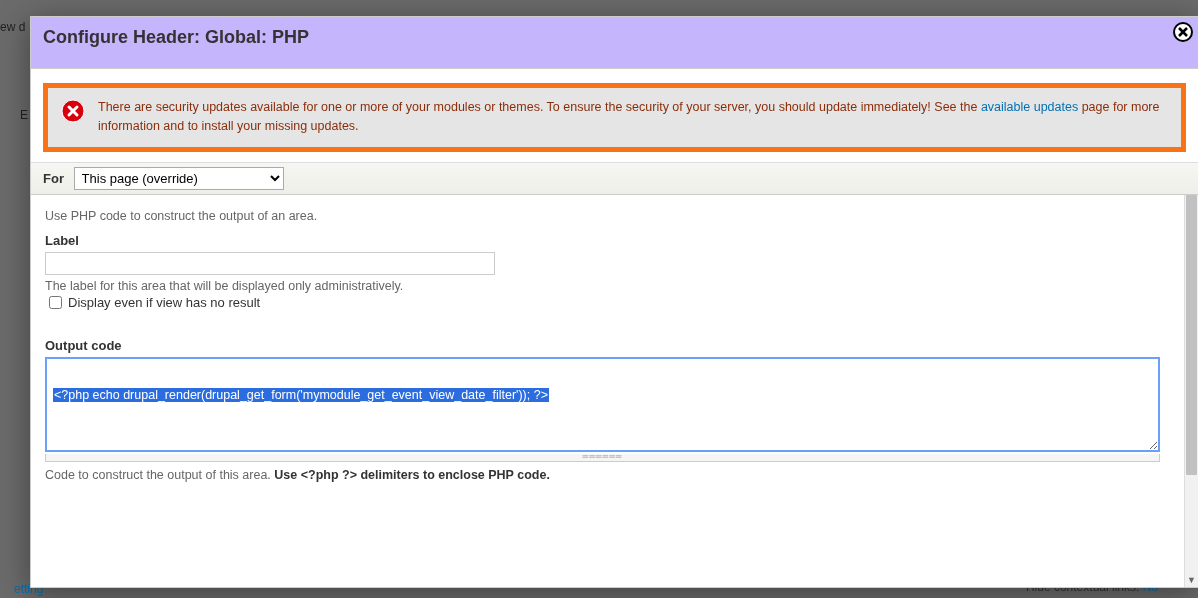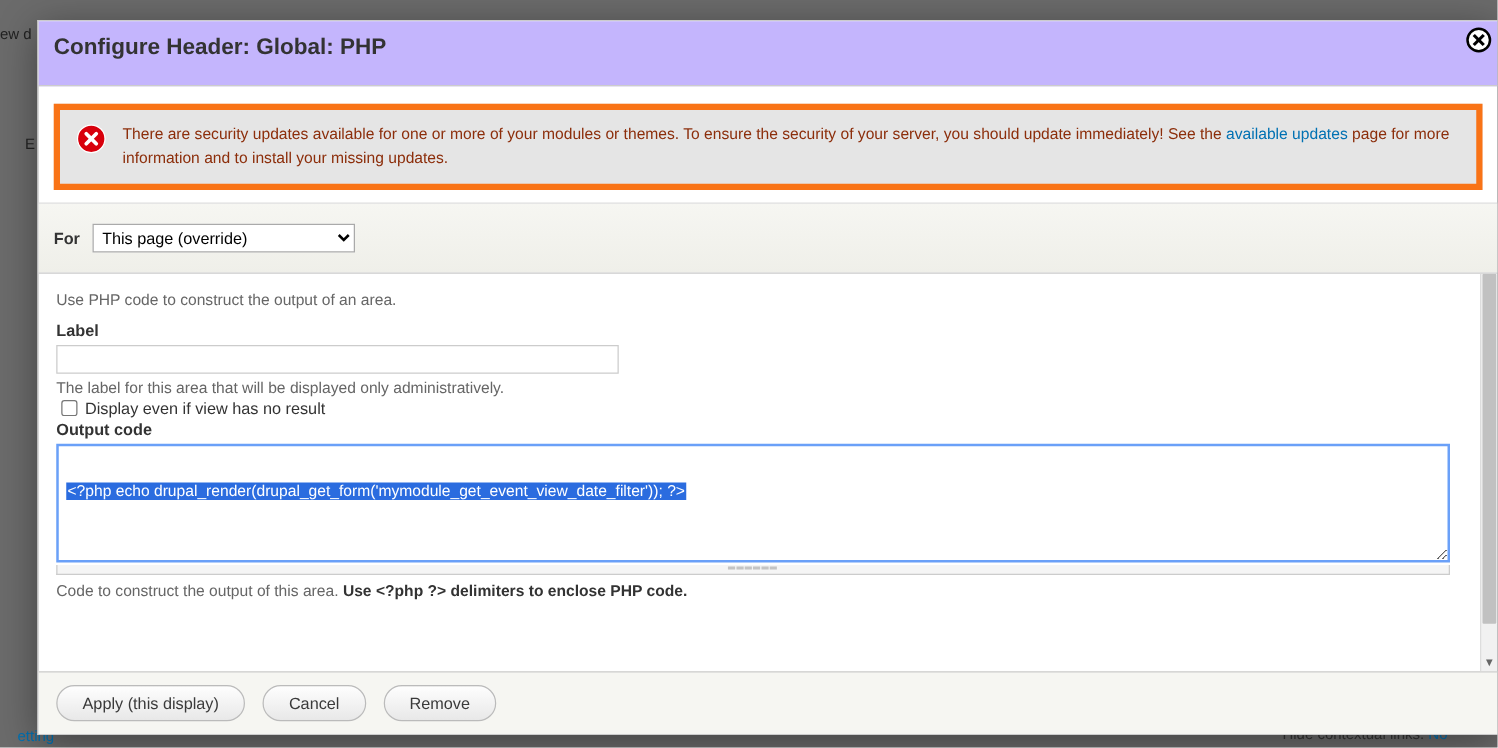--- a/index.html
+++ b/index.html
@@ -32,21 +32,21 @@
     color:#8c2e0b; font-size:12.5px; line-height:1.55;
   }
   .message-box .status-icon {
     position:absolute; left:12px; top:10px; width:26px; height:26px;
   }
   .message-box a { color:#0071B3; text-decoration:none; }
 
   .for-bar {
     background:linear-gradient(#f6f6f2,#efefe9);
     border-top:1px solid #ddd; border-bottom:1px solid #ccc;
-    padding:16px 12px; font-size:13px;
+    padding:4px 12px; font-size:13px;
   }
   .for-bar label { font-weight:bold; margin-right:6px; }
   .for-bar select {
     font-size:13px; padding:2px 3px; min-width:210px;
     border:1px solid #aaa; background:#fff;
   }
 
   .body-scroll { flex:1 1 auto; overflow:hidden; position:relative; }
   .body-scrollbar { position:absolute; right:0; top:0; bottom:0; width:14px; background:#f1f1f1; border-left:1px solid #ddd; }
   .body-scrollbar .thumb { position:absolute; top:0; left:1px; right:1px; height:280px; background:#c1c1c1; border-radius:1px; }
@@ -150,33 +150,28 @@
 
       <div class="field-label">Label</div>
       <input type="text" class="text-input" value="" style="">
       <div class="help">The label for this area that will be displayed only administratively.</div>
 
       <div class="checkbox-row">
         <input type="checkbox" style="">
         <span>Display even if view has no result</span>
       </div>
 
-      <div class="field-label" style="margin-top:0;">Output code</div>
+      <div class="field-label" style="margin-top:26px;">Output code</div>
       <div class="ta-wrap">
         <textarea class="textarea" spellcheck="false" style=""></textarea>
         <div class="ta-sel">&lt;?php echo drupal_render(drupal_get_form('mymodule_get_event_view_date_filter')); ?&gt;</div>
       </div>
       <div class="grip-bar">
           <span class="dots">══════</span>
         </div>
       <div class="code-help">
         <span>Code to construct the output of this area. </span><b>Use &lt;?php ?&gt; delimiters to enclose PHP code.</b>
       </div>
 
     </div>
   </div>
 
-  <div class="actions">
-    <button class="btn">Apply (this display)</button>
-    <button class="btn">Cancel</button>
-    <button class="btn">Remove</button>
-  </div>
 </div>
 
 </body></html>

